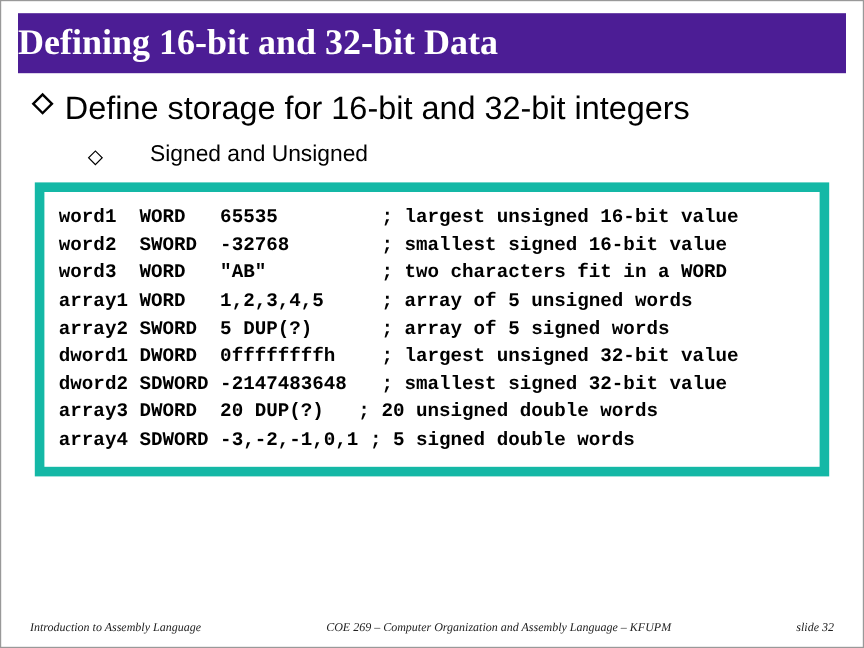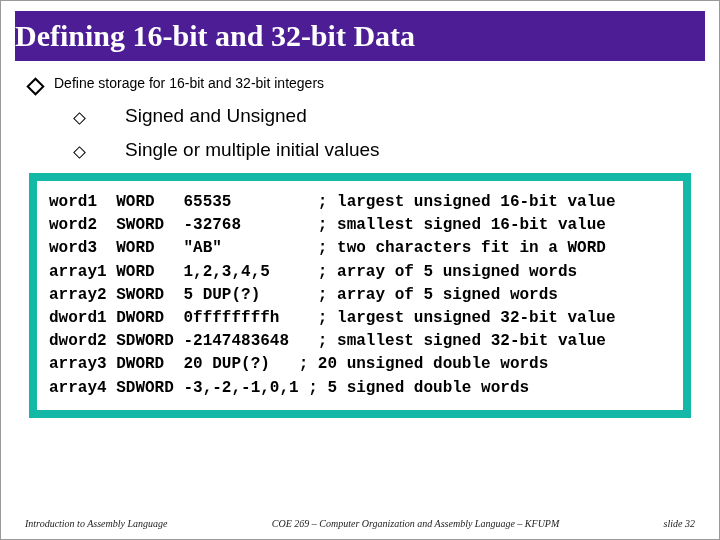--- a/index.html
+++ b/index.html
@@ -36,21 +36,21 @@
     width: 13px;
     height: 13px;
     transform: rotate(45deg);
     border: 2px solid #000;
     background: #fff;
     margin-right: 12px;
     margin-top: 5px;
     flex-shrink: 0;
   }
   .bullet-main-text {
-    font-size: 14px;
+    font-size: 27px;
     color: #000;
   }
   .sub-list {
     margin-left: 46px;
     margin-bottom: 10px;
   }
   .bullet-sub {
     display: flex;
     align-items: center;
     margin-bottom: 12px;
@@ -110,24 +110,20 @@
 <div class="content">
   <div class="bullet-main">
     <span class="diamond"></span>
     <span class="bullet-main-text">Define storage for 16-bit and 32-bit integers</span>
   </div>
   <div class="sub-list">
     <div class="bullet-sub">
       <span class="small-diamond"></span>
       <span class="bullet-sub-text">Signed and Unsigned</span>
     </div>
-    <div class="bullet-sub">
-      <span class="small-diamond"></span>
-      <span class="bullet-sub-text">Single or multiple initial values</span>
-    </div>
   </div>
 </div>
 
 <div class="code-box" id="codebox">word1  WORD   65535         ; largest unsigned 16-bit value
 word2  SWORD  -32768        ; smallest signed 16-bit value
 word3  WORD   "AB"          ; two characters fit in a WORD
 array1 WORD   1,2,3,4,5     ; array of 5 unsigned words
 array2 SWORD  5 DUP(?)      ; array of 5 signed words
 dword1 DWORD  0ffffffffh    ; largest unsigned 32-bit value
 dword2 SDWORD -2147483648   ; smallest signed 32-bit value

